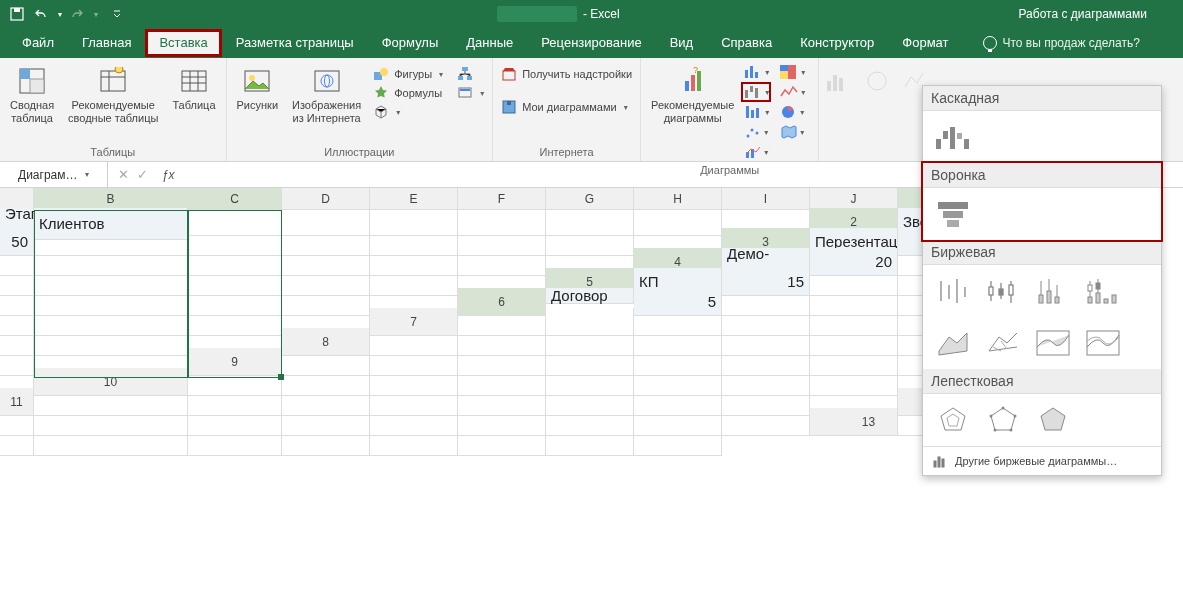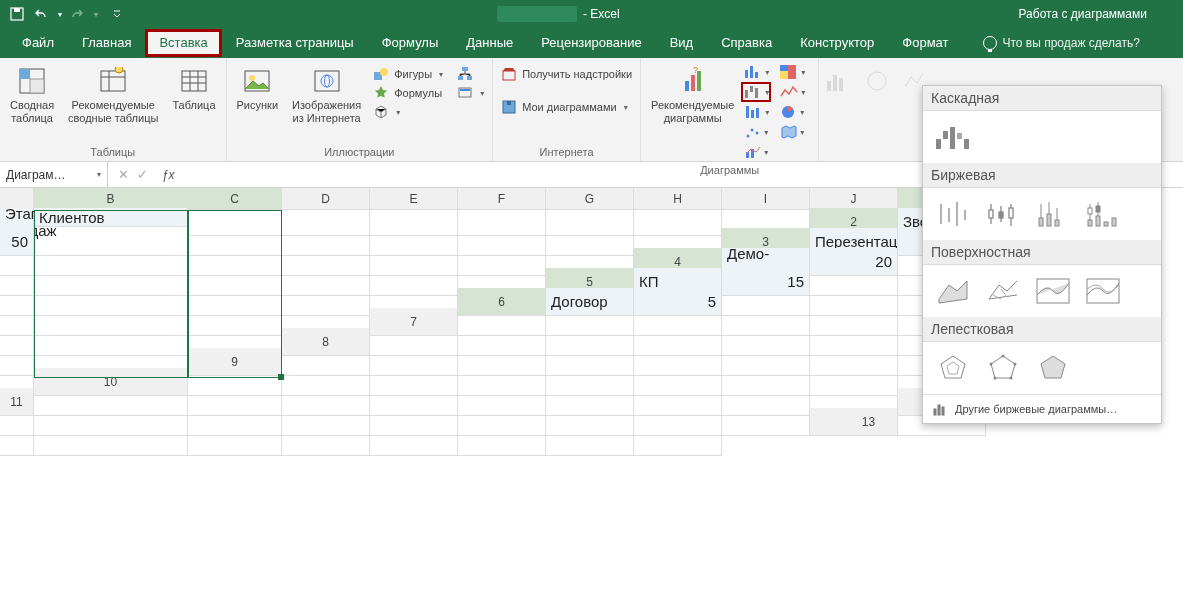--- a/index.html
+++ b/index.html
@@ -34,21 +34,21 @@
 .small-icon { width:16px; height:16px; display:flex; align-items:center; justify-content:center; }
 .drop-arrow { font-size:8px; color:#666; margin-left:2px; }
 .chart-mini { display:flex; flex-wrap:wrap; width:72px; gap:2px 8px; padding-top:2px; }
 .chart-slot { width:28px; height:18px; display:flex; align-items:center; justify-content:center; }
 
 
 .red-box { outline: 2.5px solid #a30000; outline-offset:-1px; }
 
 
 .namebox-row { height: 26px; background:#fff; border-bottom:1px solid #d4d4d4; display:flex; align-items:center; }
-.namebox { width:108px; border-right:1px solid #ccc; padding:0 6px; font-size:12px; color:#333; display:flex; align-items:center; justify-content:space-between; height:100%; }
+.namebox { width:108px; border-right:1px solid #ccc; padding:0 18px; font-size:12px; color:#333; display:flex; align-items:center; justify-content:space-between; height:100%; }
 .fx-icons { display:flex; align-items:center; gap:8px; padding:0 10px; color:#888; font-size:13px; }
 .fx { font-style:italic; font-size:12px; color:#555; padding-left:6px; }
 
 
 .sheet { display:grid; grid-template-columns: 34px 154px 94px repeat(8, 88px); grid-auto-rows: 20px; }
 .hdr-corner, .col-hdr, .row-hdr, .cell { border-right:1px solid #ddd; border-bottom:1px solid #ddd; }
 .hdr-corner { background:#f0f0f0; }
 .col-hdr, .row-hdr { background:#f0f0f0; display:flex; align-items:center; justify-content:center; font-size:12px; color:#444; }
 .col-hdr.sel { background:#d7e4d4; }
 .row-hdr.sel { background:#d7e4d4; }
@@ -391,21 +391,21 @@
     <span style="color:#aaa;">✓</span>
     <span class="fx">ƒx</span>
   </div>
 </div>
 
 <div style="position:relative;">
 <div class="sheet" id="sheet">
       <div style="display: contents;"><div class="hdr-corner" style="height: 22px;"></div><div class="col-hdr sel" style="height: 22px;">B</div><div class="col-hdr sel" style="height: 22px;">C</div><div class="col-hdr" style="height: 22px;">D</div><div class="col-hdr" style="height: 22px;">E</div><div class="col-hdr" style="height: 22px;">F</div><div class="col-hdr" style="height: 22px;">G</div><div class="col-hdr" style="height: 22px;">H</div><div class="col-hdr" style="height: 22px;">I</div><div class="col-hdr" style="height: 22px;">J</div></div>
       <div class="row-hdr sel" style="height: 28px;">1</div>
       <div class="cell sel-cell" style="height: 28px;">Этап продаж</div>
-      <div class="cell sel-cell" style="height: 19px;">Клиентов</div>
+      <div class="cell sel-cell" style="height: 32px;">Клиентов</div>
       <div class="cell" style="height: 28px;"></div>
       <div class="cell" style="height: 28px;"></div>
       <div class="cell" style="height: 28px;"></div>
       <div class="cell" style="height: 28px;"></div>
       <div class="cell" style="height: 28px;"></div>
       <div class="cell" style="height: 28px;"></div>
       <div class="cell" style="height: 28px;"></div>
       <div class="row-hdr sel" style="height: 28px;">2</div>
       <div class="cell sel-cell" style="height: 28px;">Звонок</div>
       <div class="cell sel-cell num" style="height: 28px;">50</div>
@@ -440,21 +440,21 @@
       <div class="cell sel-cell" style="height: 28px;">КП</div>
       <div class="cell sel-cell num" style="height: 28px;">15</div>
       <div class="cell" style="height: 28px;"></div>
       <div class="cell" style="height: 28px;"></div>
       <div class="cell" style="height: 28px;"></div>
       <div class="cell" style="height: 28px;"></div>
       <div class="cell" style="height: 28px;"></div>
       <div class="cell" style="height: 28px;"></div>
       <div class="cell" style="height: 28px;"></div>
       <div class="row-hdr sel" style="height: 28px;">6</div>
-      <div class="cell sel-cell" style="height: 28px;">Договор</div>
+      <div class="cell sel-cell" style="height: 16px;">Договор</div>
       <div class="cell sel-cell num" style="height: 28px;">5</div>
       <div class="cell" style="height: 28px;"></div>
       <div class="cell" style="height: 28px;"></div>
       <div class="cell" style="height: 28px;"></div>
       <div class="cell" style="height: 28px;"></div>
       <div class="cell" style="height: 28px;"></div>
       <div class="cell" style="height: 28px;"></div>
       <div class="cell" style="height: 28px;"></div>
       <div class="row-hdr" style="height: 28px;">7</div>
       <div class="cell" style="height: 28px;"></div>
@@ -541,20 +541,32 @@
       <svg width="40" height="32">
           <rect x="3" y="18" width="5" height="10" fill="#888"></rect>
           <rect x="10" y="10" width="5" height="8" fill="#888"></rect>
           <rect x="17" y="6" width="5" height="22" fill="#888"></rect>
           <rect x="24" y="12" width="5" height="6" fill="#aaa"></rect>
           <rect x="31" y="18" width="5" height="10" fill="#888"></rect>
         </svg>
     </div>
   </div>
 
+  <div class="funnel-sec red-box">
+    <div class="panel-sec-title">Воронка</div>
+    <div class="panel-row">
+      <div class="chart-thumb">
+        <svg width="40" height="32">
+            <rect x="5" y="4" width="30" height="7" fill="#888"></rect>
+            <rect x="10" y="13" width="20" height="7" fill="#999"></rect>
+            <rect x="14" y="22" width="12" height="7" fill="#aaa"></rect>
+          </svg>
+      </div>
+    </div>
+  </div>
 
   <div class="panel-sec-title">Биржевая</div>
   <div class="panel-row">
     <div class="chart-thumb">
         <svg width="40" height="32">
           <g stroke="#888" stroke-width="1.3">
             <line x1="8" y1="6" x2="8" y2="26"></line>
             <line x1="16" y1="10" x2="16" y2="24"></line>
             <line x1="24" y1="4" x2="24" y2="28"></line>
             <line x1="32" y1="12" x2="32" y2="22"></line>
@@ -594,21 +606,20 @@
             <rect x="29" y="20" width="4" height="8" fill="#ccc"></rect>
             <line x1="7" y1="6" x2="7" y2="22"></line>
             <rect x="5" y="10" width="4" height="6" fill="#fff" stroke="#888"></rect>
             <line x1="15" y1="4" x2="15" y2="18"></line>
             <rect x="13" y="8" width="4" height="6" fill="#888"></rect>
           </g>
         </svg>
       </div>
   </div>
 
-  <div class="panel-sec-title">Поверхностная</div>
   <div class="panel-row">
     <div class="chart-thumb">
         <svg width="40" height="32">
           <path d="M6 24l10-14 8 6 10-10v18l-28 4z" fill="#ddd" stroke="#888"></path>
         </svg>
       </div>
     <div class="chart-thumb">
         <svg width="40" height="32">
           <path d="M6 24l10-14 8 6 10-10" fill="none" stroke="#888"></path>
           <path d="M6 24l28-4" stroke="#888"></path>

